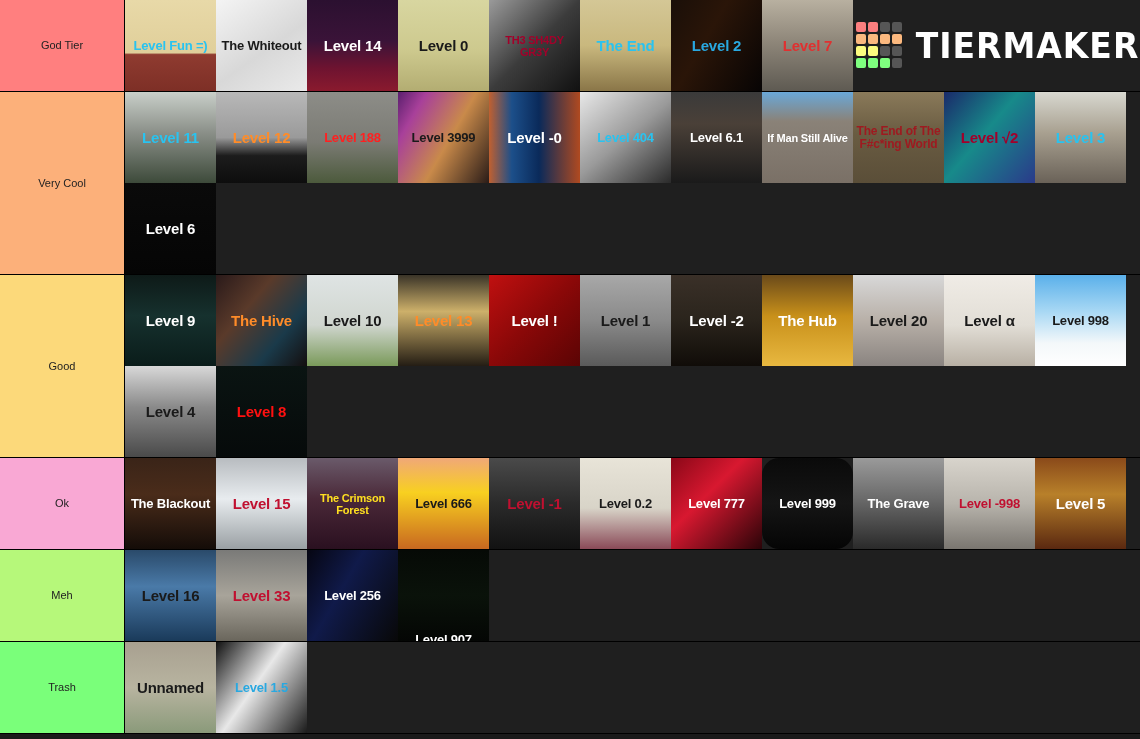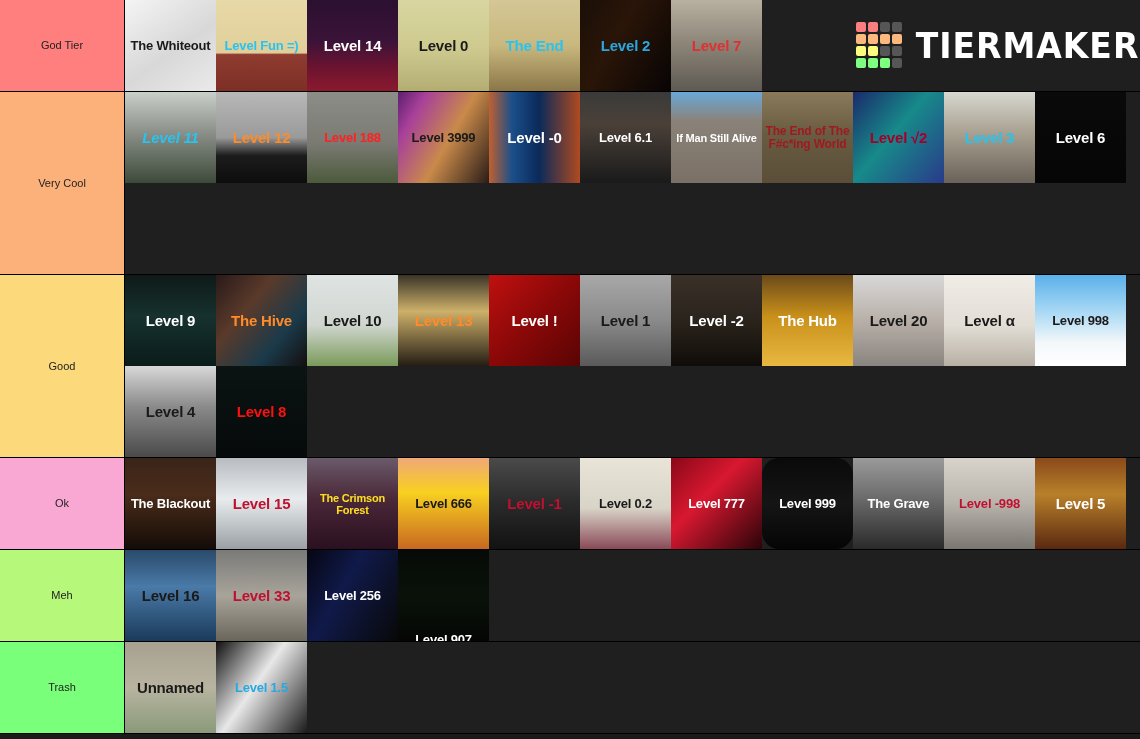--- a/index.html
+++ b/index.html
@@ -112,60 +112,66 @@
         <i style="background: rgb(127, 255, 127);"></i>
         <i style="background: rgb(86, 86, 86);"></i>
       </div>
     <div class="brand-word">TIERMAKER</div>
   </div>
 
   <div id="rows">
       <div class="tier-row">
         <div class="tier-label" style="background: rgb(255, 127, 127);">God Tier</div>
         <div class="tier-items" style="min-height: 91px;">
+          <div class="tile" style="background: linear-gradient(rgb(232, 217, 168) 0%, rgb(224, 207, 154) 58%, rgb(143, 59, 48) 60%, rgb(125, 47, 38) 100%);">
+            <span class="tile-label" style="color: rgb(41, 195, 240);">Level Fun =)</span>
+          </div>
           <div class="tile" style="background: linear-gradient(145deg, rgb(244, 244, 244), rgb(216, 216, 216) 55%, rgb(234, 234, 234));">
             <span class="tile-label" style="color: rgb(26, 26, 26);">The Whiteout</span>
           </div>
-          <div class="tile" style="background: linear-gradient(rgb(232, 217, 168) 0%, rgb(224, 207, 154) 58%, rgb(143, 59, 48) 60%, rgb(125, 47, 38) 100%);">
-            <span class="tile-label" style="color: rgb(41, 195, 240);">Level Fun =)</span>
-          </div>
           <div class="tile" style="background: linear-gradient(rgb(43, 16, 48) 0%, rgb(58, 19, 56) 45%, rgb(110, 19, 48) 75%, rgb(138, 26, 46) 100%);">
             <span class="tile-label lg" style="color: rgb(255, 255, 255);">Level 14</span>
           </div>
           <div class="tile" style="background: linear-gradient(rgb(216, 214, 160) 0%, rgb(205, 201, 142) 55%, rgb(179, 173, 114) 100%);">
             <span class="tile-label lg" style="color: rgb(26, 26, 26);">Level 0</span>
           </div>
+          <div class="tile" style="background: linear-gradient(135deg, rgb(154, 154, 154), rgb(60, 60, 60) 50%, rgb(17, 17, 17) 100%);">
+            <span class="tile-label sm" style="color: rgb(163, 0, 42);">TH3 SH4DY GR3Y</span>
+          </div>
           <div class="tile" style="background: linear-gradient(rgb(212, 199, 150) 0%, rgb(201, 184, 126) 50%, rgb(138, 118, 72) 100%);">
             <span class="tile-label lg" style="color: rgb(41, 195, 240);">The End</span>
           </div>
           <div class="tile" style="background: linear-gradient(120deg, rgb(26, 15, 8), rgb(42, 21, 8) 40%, rgb(7, 4, 4) 100%); padding-left: 33px;">
             <span class="tile-label lg" style="color: rgb(41, 168, 224);">Level 2</span>
           </div>
           <div class="tile" style="background: linear-gradient(rgb(184, 176, 160) 0%, rgb(143, 135, 122) 45%, rgb(94, 90, 82) 100%);">
             <span class="tile-label lg" style="color: rgb(224, 48, 48);">Level 7</span>
           </div>
         </div>
       </div>
       <div class="tier-row">
         <div class="tier-label" style="background: rgb(252, 176, 122);">Very Cool</div>
         <div class="tier-items" style="min-height: 182px;">
-          <div class="tile" style="background: linear-gradient(rgb(201, 207, 201) 0%, rgb(138, 143, 136) 45%, rgb(61, 74, 58) 100%); font-style: italic;">
+          <div class="tile" style="background: linear-gradient(rgb(201, 207, 201) 0%, rgb(138, 143, 136) 45%, rgb(61, 74, 58) 100%);">
             <span class="tile-label lg" style="color: rgb(41, 195, 240);">Level 11</span>
           </div>
           <div class="tile" style="background: linear-gradient(rgb(184, 184, 184) 0%, rgb(154, 154, 154) 50%, rgb(28, 28, 28) 70%, rgb(13, 13, 13) 100%);">
             <span class="tile-label lg" style="color: rgb(255, 140, 41);">Level 12</span>
           </div>
           <div class="tile" style="background: linear-gradient(rgb(141, 141, 136) 0%, rgb(123, 123, 116) 55%, rgb(76, 90, 60) 100%);">
             <span class="tile-label" style="color: rgb(255, 32, 32);">Level 188</span>
           </div>
           <div class="tile" style="background: linear-gradient(120deg, rgb(91, 31, 110), rgb(168, 64, 154) 20%, rgb(201, 138, 74) 55%, rgb(42, 28, 24) 100%);">
             <span class="tile-label" style="color: rgb(26, 26, 26);">Level 3999</span>
           </div>
           <div class="tile" style="background: linear-gradient(90deg, rgb(192, 96, 48), rgb(28, 79, 138) 25%, rgb(10, 42, 90) 55%, rgb(176, 74, 32) 100%);">
             <span class="tile-label lg" style="color: rgb(255, 255, 255);">Level -0</span>
+          </div>
+          <div class="tile" style="background: linear-gradient(140deg, rgb(232, 232, 232), rgb(154, 154, 154) 50%, rgb(42, 42, 42));">
+            <span class="tile-label" style="color: rgb(41, 195, 240);">Level 404</span>
           </div>
           <div class="tile" style="background: linear-gradient(rgb(58, 58, 58) 0%, rgb(74, 64, 56) 35%, rgb(26, 26, 26) 100%);">
             <span class="tile-label" style="color: rgb(255, 255, 255);">Level 6.1</span>
           </div>
           <div class="tile" style="background: linear-gradient(rgb(106, 168, 216) 0%, rgb(138, 130, 120) 32%, rgb(122, 112, 102) 100%);">
             <span class="tile-label sm" style="color: rgb(255, 255, 255);">If Man Still Alive</span>
           </div>
           <div class="tile" style="background: linear-gradient(rgb(138, 122, 90) 0%, rgb(106, 92, 66) 45%, rgb(90, 78, 56) 100%);">
             <span class="tile-label xs" style="color: rgb(158, 26, 32);">The End of The F#c*ing World</span>
           </div>

